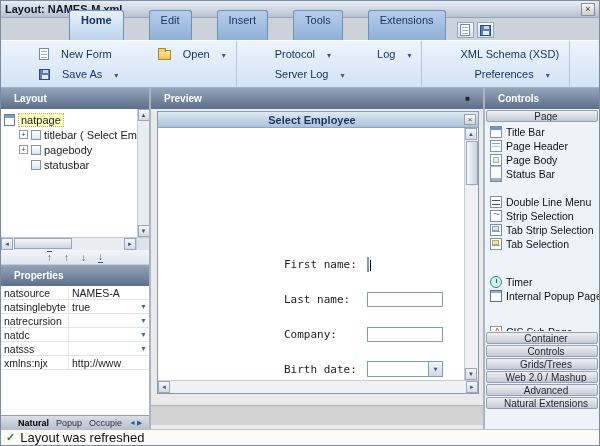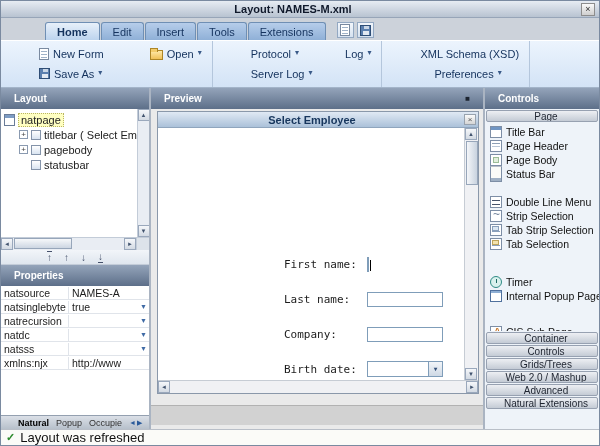--- a/index.html
+++ b/index.html
@@ -1,35 +1,35 @@
 <!DOCTYPE html>
 <html><head>
 <meta charset="utf-8">
 <style>
   * { margin:0; padding:0; box-sizing:border-box; }
   html,body { width:600px; height:446px; font-family:"Liberation Sans",sans-serif; font-size:11px; background:#fff; overflow:hidden; }
   .app { width:600px; height:446px; border:1px solid #7a8aa0; background:#ccd2da; display:flex; flex-direction:column; }
 
   
   .titlebar { height:17px; flex:none; background:linear-gradient(#e7ecf3,#b8c3d1); border-bottom:1px solid #97a5b8; display:flex; align-items:center; padding:0 4px; }
-  .titlebar .ttext { font-weight:bold; color:#10192b; flex:1; font-size:11px;text-align:center; }
+  .titlebar .ttext { font-weight:bold; color:#10192b; flex:1; font-size:11px; }
   .winclose { width:14px; height:13px; background:linear-gradient(#fafafa,#cfcfcf); border:1px solid #8d8d8d; font-size:9px; line-height:11px; text-align:center; color:#333; cursor:default; }
 
   
   .tabrow { height:22px; flex:none; background:#ccd2da; display:flex; align-items:flex-end; padding-left:44px; }
-  .tab { padding:3px 11px 2px; background:linear-gradient(#b6cdea,#8fb0d7); border:1px solid #6f8fb4; border-bottom:none; border-radius:3px 3px 0 0; color:#15335e; margin-right:1px; }
+  .tab { padding:3px 11px 14px; background:linear-gradient(#b6cdea,#8fb0d7); border:1px solid #6f8fb4; border-bottom:none; border-radius:3px 3px 0 0; color:#15335e; margin-right:1px;margin-left:24px; }
   .tab.active { background:linear-gradient(#e7f0fa,#bdd4ee); font-weight:bold; }
   .quick { display:flex; gap:3px; margin-left:10px; margin-bottom:2px; }
   .qbtn { width:17px; height:16px; background:linear-gradient(#f2f6fb,#d6e2f0); border:1px solid #93a8c2; display:flex; align-items:center; justify-content:center; }
 
   
   .toolbar { height:48px; flex:none; background:linear-gradient(#ecf4fd,#d3e3f6); border-top:1px solid #fff; border-bottom:1px solid #a3b4c9; display:flex; }
   .tgroup { padding:3px 10px 3px 6px; border-right:1px solid #b4c6dc; display:flex; flex-direction:column; justify-content:space-around; }
   .trow { height:20px; display:flex; align-items:center; gap:14px; }
-  .tbtn { display:flex; align-items:flex-start; gap:4px; color:#13315c; white-space:nowrap; cursor:default;padding-left:32px; }
+  .tbtn { display:flex; align-items:flex-end; gap:12px; color:#13315c; white-space:nowrap; cursor:default;padding-left:32px; }
   .caret { font-size:8px; color:#3a5a88; }
 
   
   .ic-page { width:10px; height:12px; background:#fff; border:1px solid #7a8aa0; display:inline-block; position:relative; flex:none; }
   .ic-page::before { content:""; position:absolute; left:1px; right:1px; top:2px; height:1px; background:#9fb2c8; box-shadow:0 3px 0 #9fb2c8, 0 6px 0 #9fb2c8; }
   .ic-folder { width:13px; height:10px; background:linear-gradient(#ffe9a8,#efc057); border:1px solid #ad8526; display:inline-block; position:relative; margin-top:2px; flex:none; }
   .ic-folder::before { content:""; position:absolute; top:-3px; left:-1px; width:6px; height:3px; background:#f3cc6b; border:1px solid #ad8526; border-bottom:none; }
   .ic-disk { width:11px; height:11px; background:#5b7fae; border:1px solid #2e4d75; display:inline-block; position:relative; flex:none; }
   .ic-disk::before { content:""; position:absolute; left:2px; bottom:0; width:6px; height:4px; background:#e2e9f2; }
   .ic-disk::after { content:""; position:absolute; left:3px; top:0; width:5px; height:3px; background:#c9d6e6; }

